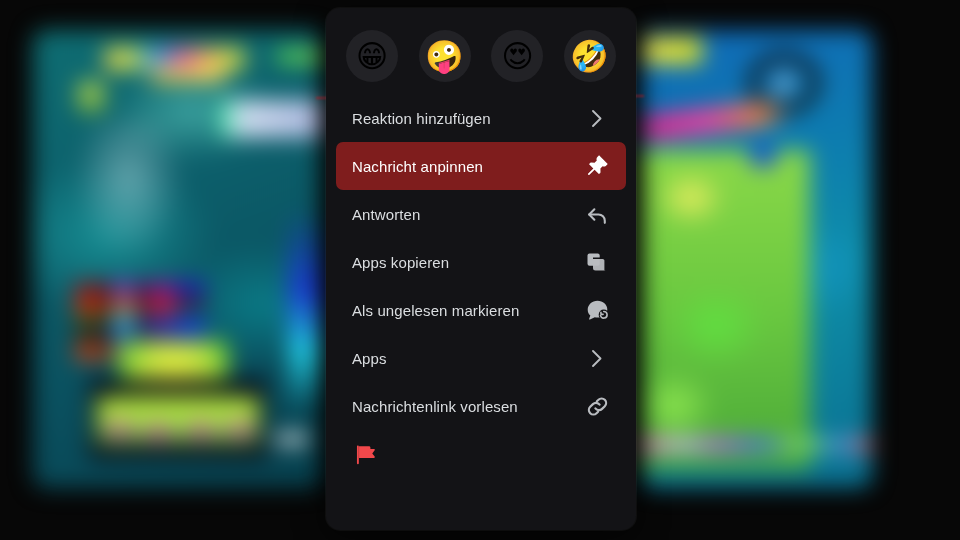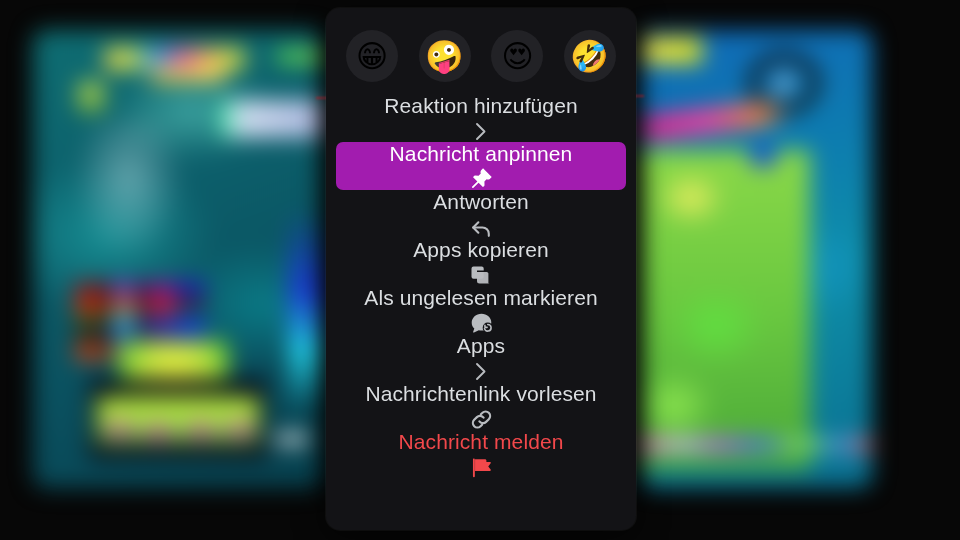--- a/index.html
+++ b/index.html
@@ -154,26 +154,25 @@
     cursor:pointer;border:none;padding:0;
     font-family:"DejaVu Sans",sans-serif;
   }
   #menu-list{flex:1;padding:0 10px;}
   .menu-item{
     height:48px;
     display:flex;align-items:center;justify-content:space-between;
     padding:0 16px;
     border-radius:7px;
     color:#dbdee1;
-    font-size:21px;
+    font-size:15px;
     cursor:pointer;
     box-sizing:border-box;
-    flex-direction:column;
-  }
-  .menu-item.selected{background:#a21caf;color:#ffffff;}
+  }
+  .menu-item.selected{background:#7f1d1d;color:#ffffff;}
   .menu-item.danger{color:#f2484b;}
   .mi-label{letter-spacing:.1px;white-space:nowrap;}
   .mi-icon{
     width:26px;height:26px;flex:0 0 26px;
     display:flex;align-items:center;justify-content:center;
     color:#b9bcc0;
   }
   .menu-item.selected .mi-icon{color:#ffffff;}
   .menu-item.danger .mi-icon{color:#f2484b;}
   .mi-icon svg{display:block;}
@@ -297,21 +296,20 @@
       <span class="mi-icon">
         <svg width="25" height="25" viewBox="0 0 24 24" fill="none" stroke="currentColor" stroke-width="2.1" stroke-linecap="round">
             <path d="M10 13.8a4.3 4.3 0 0 0 6.4.5l2.6-2.6a4.3 4.3 0 1 0-6.1-6.1L11.4 7"></path>
             <path d="M14 10.2a4.3 4.3 0 0 0-6.4-.5L5 12.3a4.3 4.3 0 0 0 6.1 6.1L12.6 17"></path>
           </svg>
       </span>
     </div>
 
 
     <div class="menu-item danger">
-      <span class="mi-label">Nachricht melden</span>
       <span class="mi-icon">
         <svg width="25" height="25" viewBox="0 0 24 24">
             <path d="M4.6 3.3c.55 0 1 .45 1 1v16.1a.9.9 0 0 1-1.8 0V4.3c0-.55.25-1 .8-1z" fill="currentColor"></path>
             <path d="M5.8 4.1h9.4c1 0 1.5.6 1.5 1.3v1.3h3.4c.7 0 1.1.7.7 1.3l-2.3 3 2.3 3c.4.6 0 1.3-.7 1.3H5.8V4.1z" fill="currentColor"></path>
           </svg>
       </span>
     </div>
 
   </div>
 </div>

